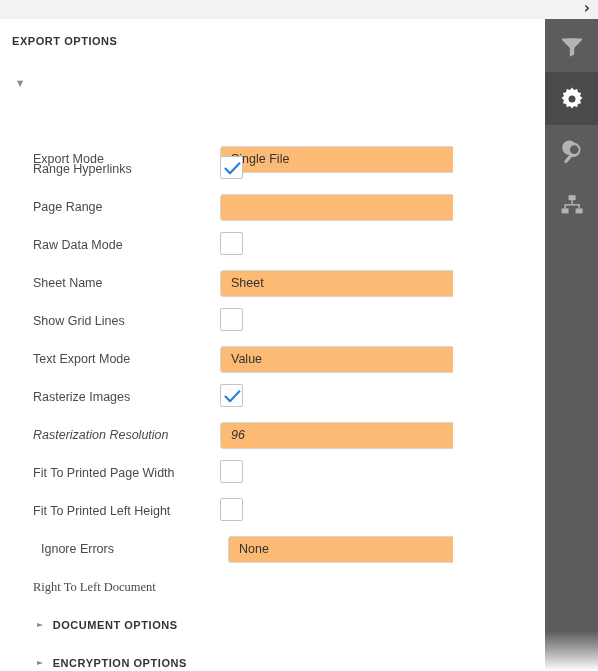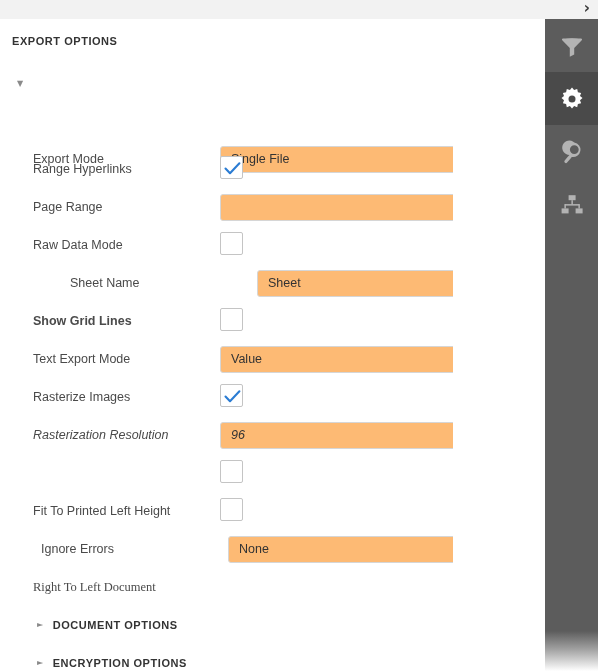--- a/index.html
+++ b/index.html
@@ -238,29 +238,29 @@
               <span class="ctl-text"></span>
             </div>
           </div>
         </div>
         <div class="row" style="top: 213px;">
           <div class="row-label">Raw Data Mode</div>
           <div class="field">
             <div class="ctl-check"></div>
           </div>
         </div>
-        <div class="row" style="top: 251px; margin-left: 37px;">
+        <div class="row" style="top: 251px;">
           <div class="row-label">Sheet Name</div>
           <div class="field">
             <div class="ctl-input">
               <span class="ctl-text">Sheet</span>
             </div>
           </div>
         </div>
-        <div class="row" style="top: 289px; font-weight: bold;">
+        <div class="row" style="top: 289px;">
           <div class="row-label">Show Grid Lines</div>
           <div class="field">
             <div class="ctl-check"></div>
           </div>
         </div>
         <div class="row" style="top: 327px;">
           <div class="row-label">Text Export Mode</div>
           <div class="field">
             <div class="ctl-select">
               <span class="ctl-text">Value</span>
@@ -284,20 +284,21 @@
             <div class="ctl-spin">
               <span class="ctl-text">96</span>
               <span class="spin-wrap">
                 <span class="spin-up"></span>
                 <span class="spin-dn"></span>
               </span>
             </div>
           </div>
         </div>
         <div class="row" style="top: 441px;">
+          <div class="row-label">Fit To Printed Page Width</div>
           <div class="field">
             <div class="ctl-check"></div>
           </div>
         </div>
         <div class="row" style="top: 479px;">
           <div class="row-label">Fit To Printed Left Height</div>
           <div class="field">
             <div class="ctl-check"></div>
           </div>
         </div>

